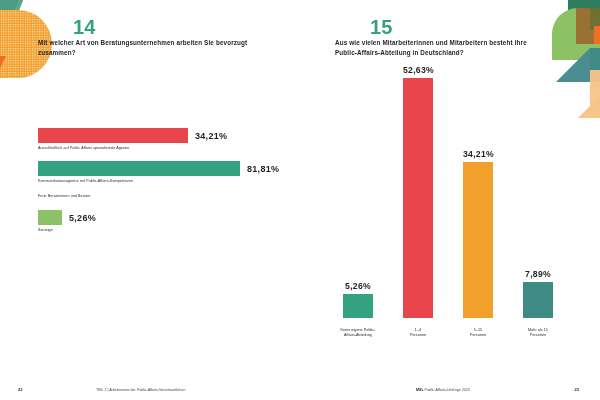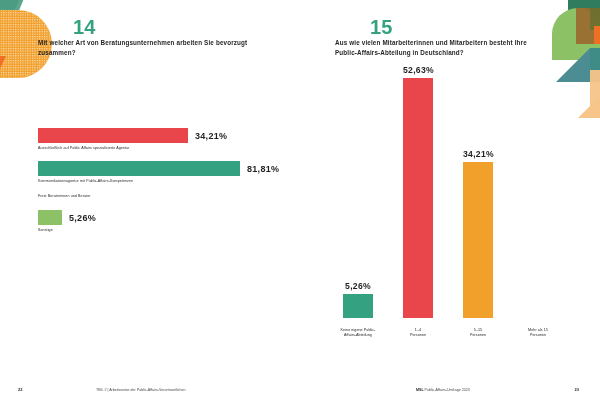--- a/index.html
+++ b/index.html
@@ -301,20 +301,24 @@
         <div class="vcol" style="left:68px;">
           <div class="vval">52,63%</div>
           <div class="vbar" style="height:240px;background:#e8464a;"></div>
         </div>
 
         <div class="vcol" style="left:128px;">
           <div class="vval">34,21%</div>
           <div class="vbar" style="height:156px;background:#f2a02c;"></div>
         </div>
 
+        <div class="vcol" style="left:188px;">
+          <div class="vval">7,89%</div>
+          <div class="vbar" style="height:36px;background:#3f8c86;"></div>
+        </div>
 
       </div>
 
       <div class="vlabel" style="left:0px;">
         <span>Keine eigene Public-</span><br>
         <span>Affairs-Abteilung</span>
       </div>
       <div class="vlabel" style="left:60px;">
         <span>1–4</span><br>
         <span>Personen</span>

